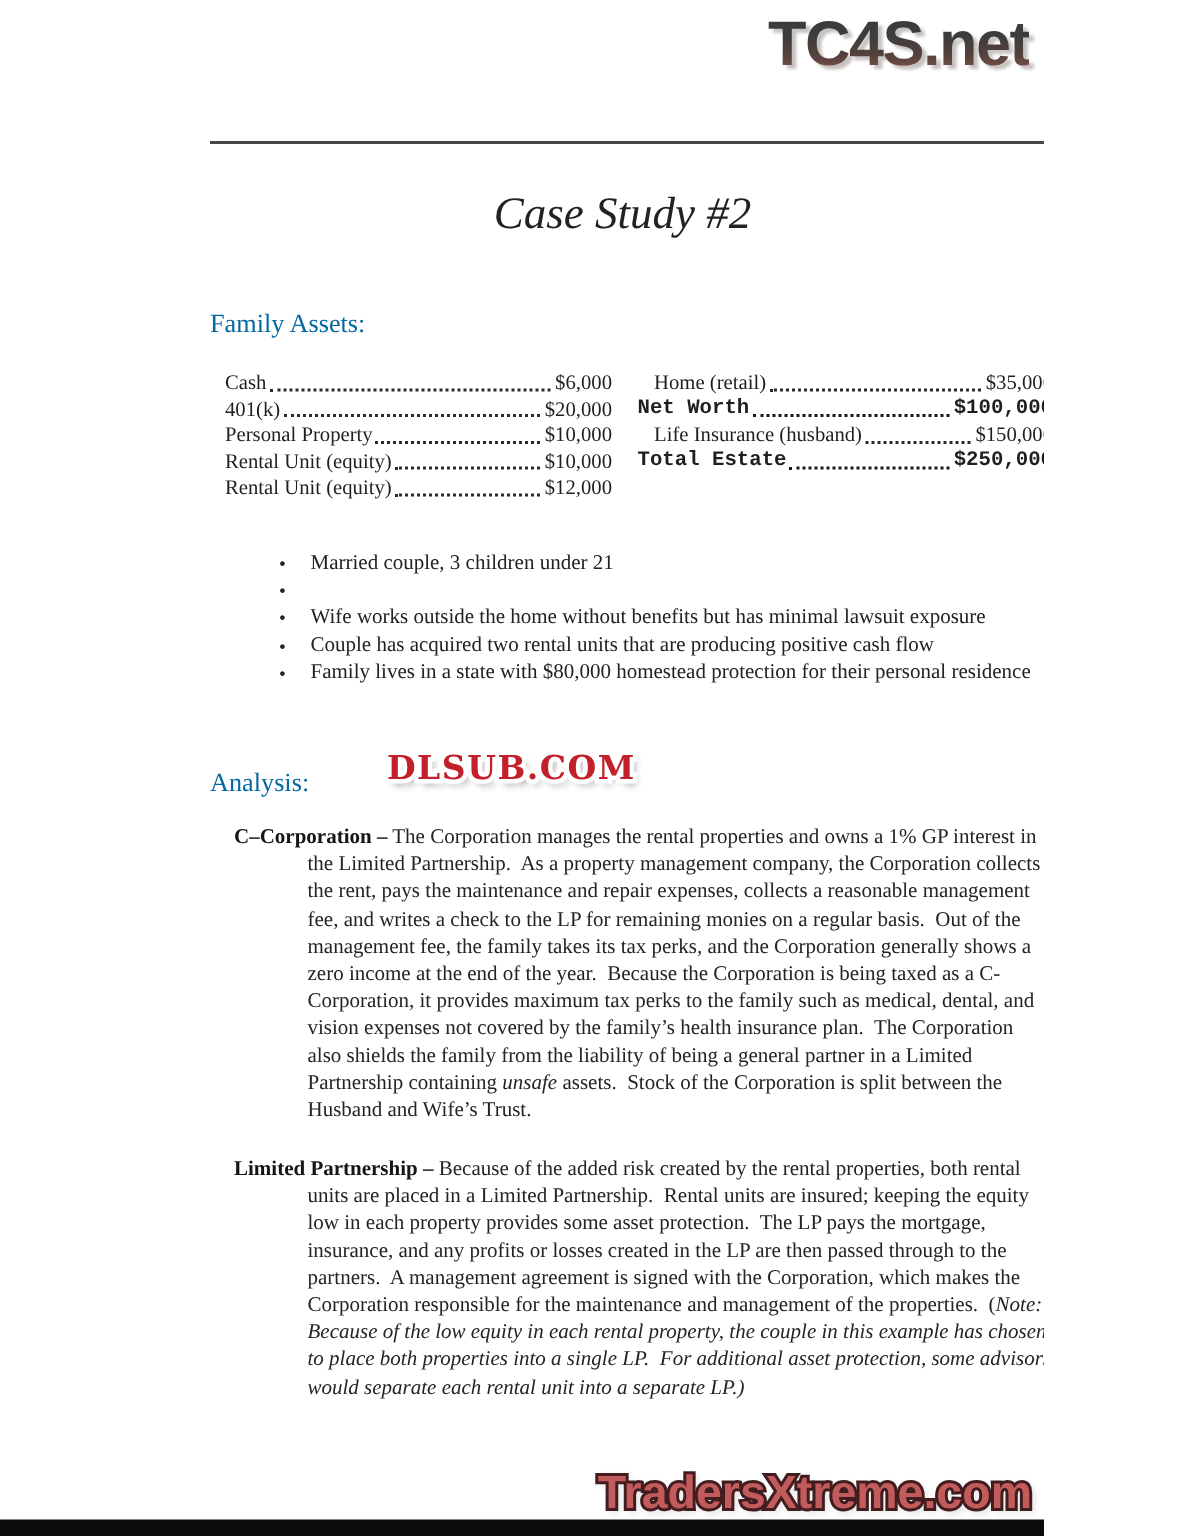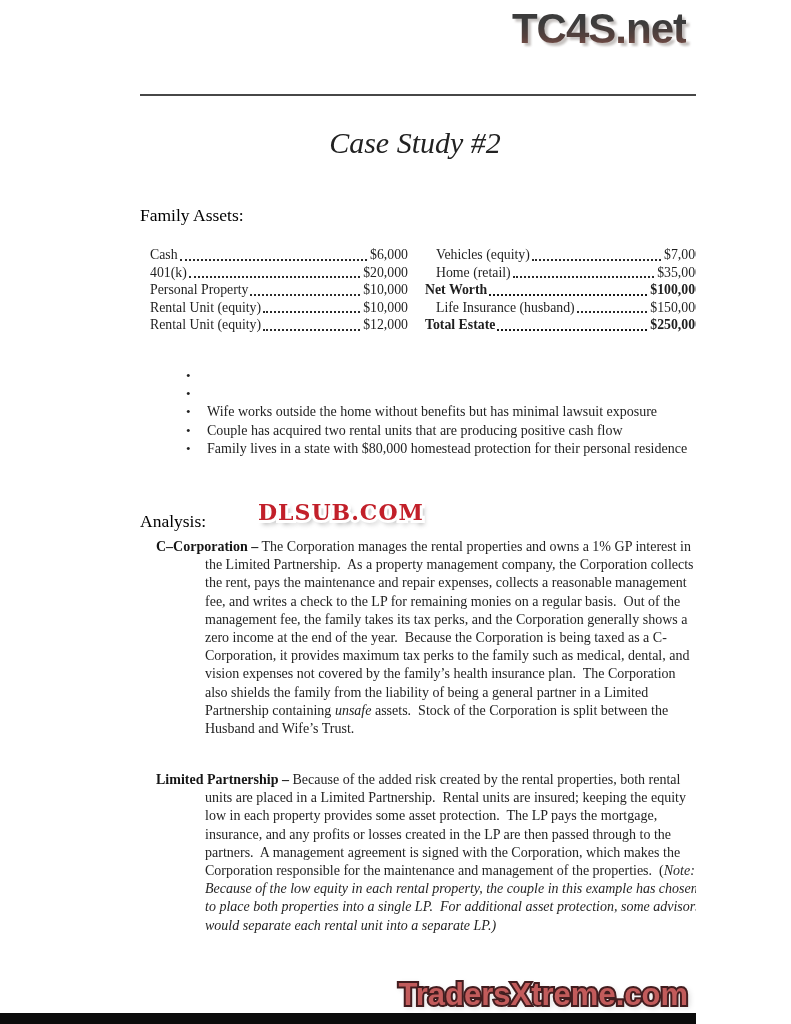--- a/index.html
+++ b/index.html
@@ -27,32 +27,32 @@
   .rule { position:absolute; top:94px; left:140px; width:561px; height:2px;
     background:#474747; }
 
   
   .title-block { position:absolute; top:126px; left:130px; width:570px;
     text-align:center; }
   .title-main { font-size:30px; font-style:italic; line-height:34px; color:#222; }
   .title-sub { font-size:15.5px; line-height:20px; color:#2a2a2a; margin-top:1px; }
 
   
-  .sec-heading { font-size:17.5px; color:#000000; line-height:22px; }
+  .sec-heading { font-size:17.5px; color:#0369a1; line-height:22px; }
 
   
   .assets { position:absolute; top:204px; left:140px; width:562px; }
   .asset-cols { display:flex; margin-top:20px; }
   .col-left  { width:268px; padding-left:10px; }
   .col-gap   { width:17px; }
   .col-right { flex:1; }
   .asset-row { display:flex; align-items:flex-end; font-size:13.8px;
     line-height:17.5px; height:17.5px; }
   .asset-row.indent { padding-left:11px; }
-  .asset-row.bold { font-weight:bold; }
+  .asset-row.bold { font-weight:bold;font-family:Liberation Mono, monospace; }
   .a-label { white-space:nowrap; }
   .dots { flex:1; border-bottom:2px dotted #2b2b2b; margin:0 3px 3px 2px;
     min-width:12px; }
   .asset-row.bold .dots { border-bottom:2.5px dotted #181818; }
   .a-value { white-space:nowrap; }
 
   
   .background { position:absolute; top:350px; left:140px; width:562px; }
   .bullet-list { list-style:none; margin-top:17px; }
   .bullet-item { display:flex; font-size:14px; line-height:18.2px; color:#222; }
@@ -68,21 +68,21 @@
     font-family:"DejaVu Serif", serif; font-weight:bold; font-size:22px;
     letter-spacing:1px; line-height:40px; }
   .dlsub .outline { position:absolute; left:0; top:0; color:var(--dlsub-red,#c2202a);
     -webkit-text-stroke:6px #ffffff; text-shadow:3px 4px 5px #9a9a9a; }
   .dlsub .fillr { position:relative; color:var(--dlsub-red,#c2202a); }
 
   .para { position:absolute; left:156px; width:545px; font-size:14px;
     line-height:18.2px; color:#242424; padding-left:49px; text-indent:-49px;
     white-space:pre-wrap; }
   .para b { color:#151515; }
-  .para-ccorp { top:538px; }
+  .para-ccorp { top:550px; }
   .para-lp { top:771px; }
 
   
   .traders { position:absolute; top:976px; right:8px; height:40px;
     font-family:"Liberation Sans", sans-serif; font-weight:bold; font-size:31px;
     letter-spacing:0px; line-height:38px; }
   .traders .outline { position:absolute; left:0; top:0;
     color:var(--traders-red,#c25b5b); -webkit-text-stroke:4px #421d1f;
     text-shadow:0 0 5px #ffffff, 0 0 8px #ffffff, 2px 2px 6px #bbbbbb; }
   .traders .fillr { position:relative; color:var(--traders-red,#c25b5b); }
@@ -132,25 +132,20 @@
         </div>
         <div class="asset-row">
           <span class="a-label">Rental Unit (equity)</span>
           <span class="dots"></span>
           <span class="a-value">$12,000</span>
         </div>
       </div>
       <div class="col-gap"></div>
       <div class="col-right">
         <div class="asset-row indent">
-          <span class="a-label">Vehicles (equity)</span>
-          <span class="dots"></span>
-          <span class="a-value">$7,000</span>
-        </div>
-        <div class="asset-row indent">
           <span class="a-label">Home (retail)</span>
           <span class="dots"></span>
           <span class="a-value">$35,000</span>
         </div>
         <div class="asset-row bold">
           <span class="a-label">Net Worth</span>
           <span class="dots"></span>
           <span class="a-value">$100,000</span>
         </div>
         <div class="asset-row indent">
@@ -164,20 +159,21 @@
           <span class="a-value">$250,000</span>
         </div>
       </div>
     </div>
   </div>
 
   <div class="background">
     <ul class="bullet-list">
       <li class="bullet-item">
         <span class="bullet-mark">•</span>
+        <span class="bullet-text">Married couple, 3 children under 21</span>
       </li>
       <li class="bullet-item">
         <span class="bullet-mark">•</span>
       </li>
       <li class="bullet-item">
         <span class="bullet-mark">•</span>
         <span class="bullet-text">Wife works outside the home without benefits but has minimal lawsuit exposure</span>
       </li>
       <li class="bullet-item">
         <span class="bullet-mark">•</span>

